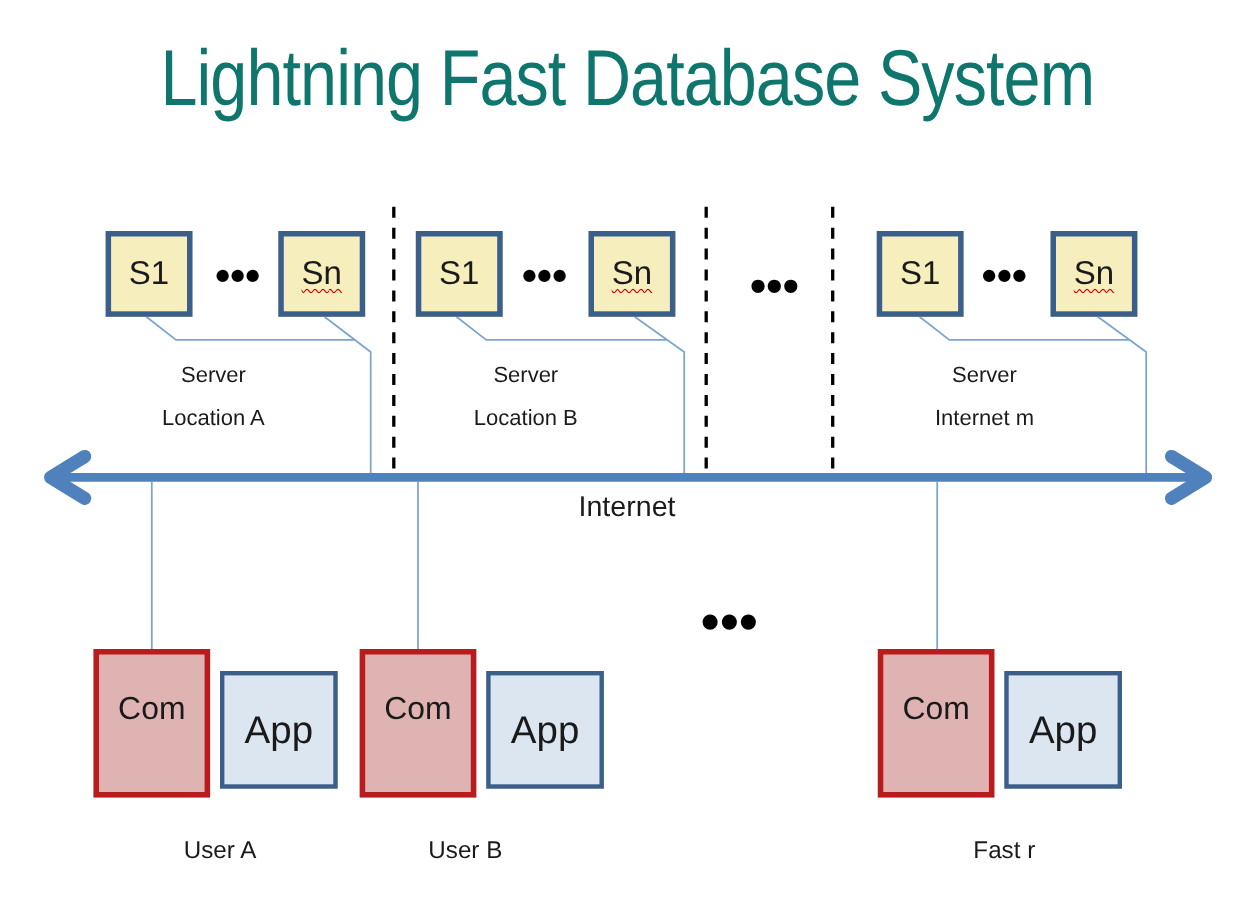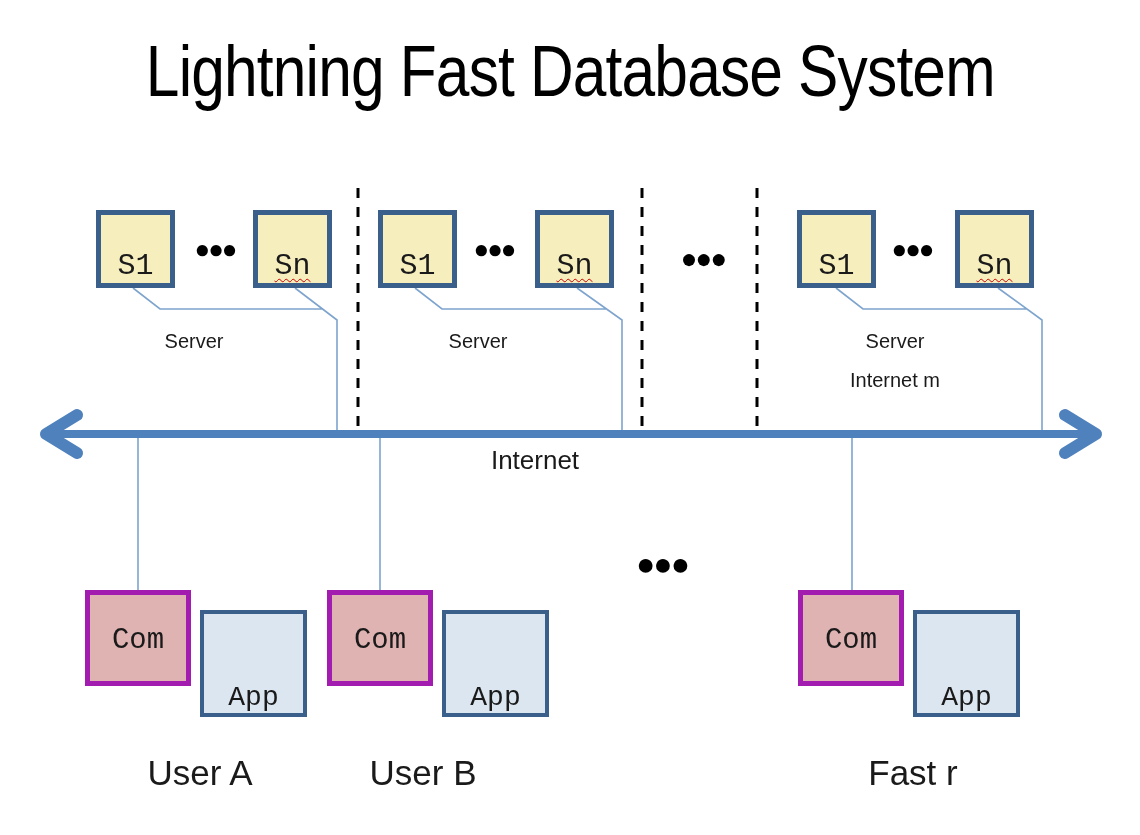--- a/index.html
+++ b/index.html
@@ -3,41 +3,40 @@
 <meta charset="utf-8">
 <style>
   html,body{margin:0;padding:0;background:#ffffff;}
   .stage{
     position:relative;width:1140px;height:835px;background:#ffffff;
     font-family:"Liberation Sans",sans-serif;color:#1a1a1a;overflow:hidden;
   }
   svg.lines{position:absolute;left:0;top:0;width:1140px;height:835px;}
   .title{
     position:absolute;left:0;right:0;top:30px;margin:0;
-    text-align:center;font-weight:400;font-size:72px;color:#000000;
+    text-align:center;font-weight:400;font-size:72px;color:#0f766e;
     letter-spacing:-1px;white-space:nowrap;
   }
   .title .condense{display:inline-block;transform:scaleX(0.84);transform-origin:50% 50%;}
   .box{
     position:absolute;box-sizing:border-box;
-    display:flex;align-items:flex-end;justify-content:center;
+    display:flex;align-items:center;justify-content:center;
     white-space:nowrap;
-    font-family:Liberation Mono, monospace;
   }
   .sbox{
     width:79px;height:78px;background:#F7EEBD;border:5px solid #3A5F8B;
     font-size:30px;
   }
   .combox{
-    width:106px;height:96px;background:#E0B3B3;border:5px solid #a21caf;
+    width:106px;height:135px;background:#E0B3B3;border:5px solid #b91c1c;
     font-size:29px;padding-bottom:24px;
   }
   .appbox{
     width:107px;height:107px;background:#DCE6F1;border:4px solid #3A5F8B;
-    font-size:28px;
+    font-size:35px;
   }
   .misspelled{
     text-decoration-line:underline;
     text-decoration-style:wavy;
     text-decoration-color:#cc0000;
     text-decoration-thickness:1px;
     text-underline-offset:4px;
   }
   .dots{
     position:absolute;transform:translate(-50%,-50%);
@@ -45,25 +44,25 @@
   }
   .dots-row{font-size:26px;}
   .dots-gap{font-size:28px;}
   .dots-bottom{font-size:32px;}
   .glabel{
     position:absolute;transform:translateX(-50%);
     text-align:center;font-size:20px;line-height:39px;white-space:nowrap;
   }
   .ulabel{
     position:absolute;transform:translateX(-50%);
-    font-size:35px;line-height:32px;white-space:nowrap;
+    font-size:22px;line-height:32px;white-space:nowrap;
   }
   .netlabel{
     position:absolute;transform:translateX(-50%);
-    font-size:26px;line-height:30px;white-space:nowrap;
+    font-size:26px;line-height:30px;white-space:nowrap;margin-left:35px;
   }
 </style>
 </head>
 <body>
 
 <div class="stage">
 
   <svg class="lines" viewBox="0 0 1140 835">
 
     <path d="M358 188 V431" stroke="#000000" stroke-width="3" fill="none" stroke-dasharray="10 9"></path>
@@ -87,31 +86,33 @@
 
   <div class="box sbox" style="left:96px;top:210px;">
     <span>S1</span>
   </div>
   <div class="dots dots-row" style="left:215px;top:249px;">●●●</div>
   <div class="box sbox" style="left:253px;top:210px;">
     <span class="misspelled">Sn</span>
   </div>
   <div class="glabel" style="left:194px;top:322px;">
     <div>Server</div>
+    <div>Location A</div>
   </div>
 
   <div class="box sbox" style="left:378px;top:210px;">
     <span>S1</span>
   </div>
   <div class="dots dots-row" style="left:494px;top:249px;">●●●</div>
   <div class="box sbox" style="left:535px;top:210px;">
     <span class="misspelled">Sn</span>
   </div>
   <div class="glabel" style="left:478px;top:322px;">
     <div>Server</div>
+    <div>Location B</div>
   </div>
 
   <div class="dots dots-gap" style="left:703px;top:259px;">●●●</div>
 
   <div class="box sbox" style="left:797px;top:210px;">
     <span>S1</span>
   </div>
   <div class="dots dots-row" style="left:912px;top:249px;">●●●</div>
   <div class="box sbox" style="left:955px;top:210px;">
     <span class="misspelled">Sn</span>

